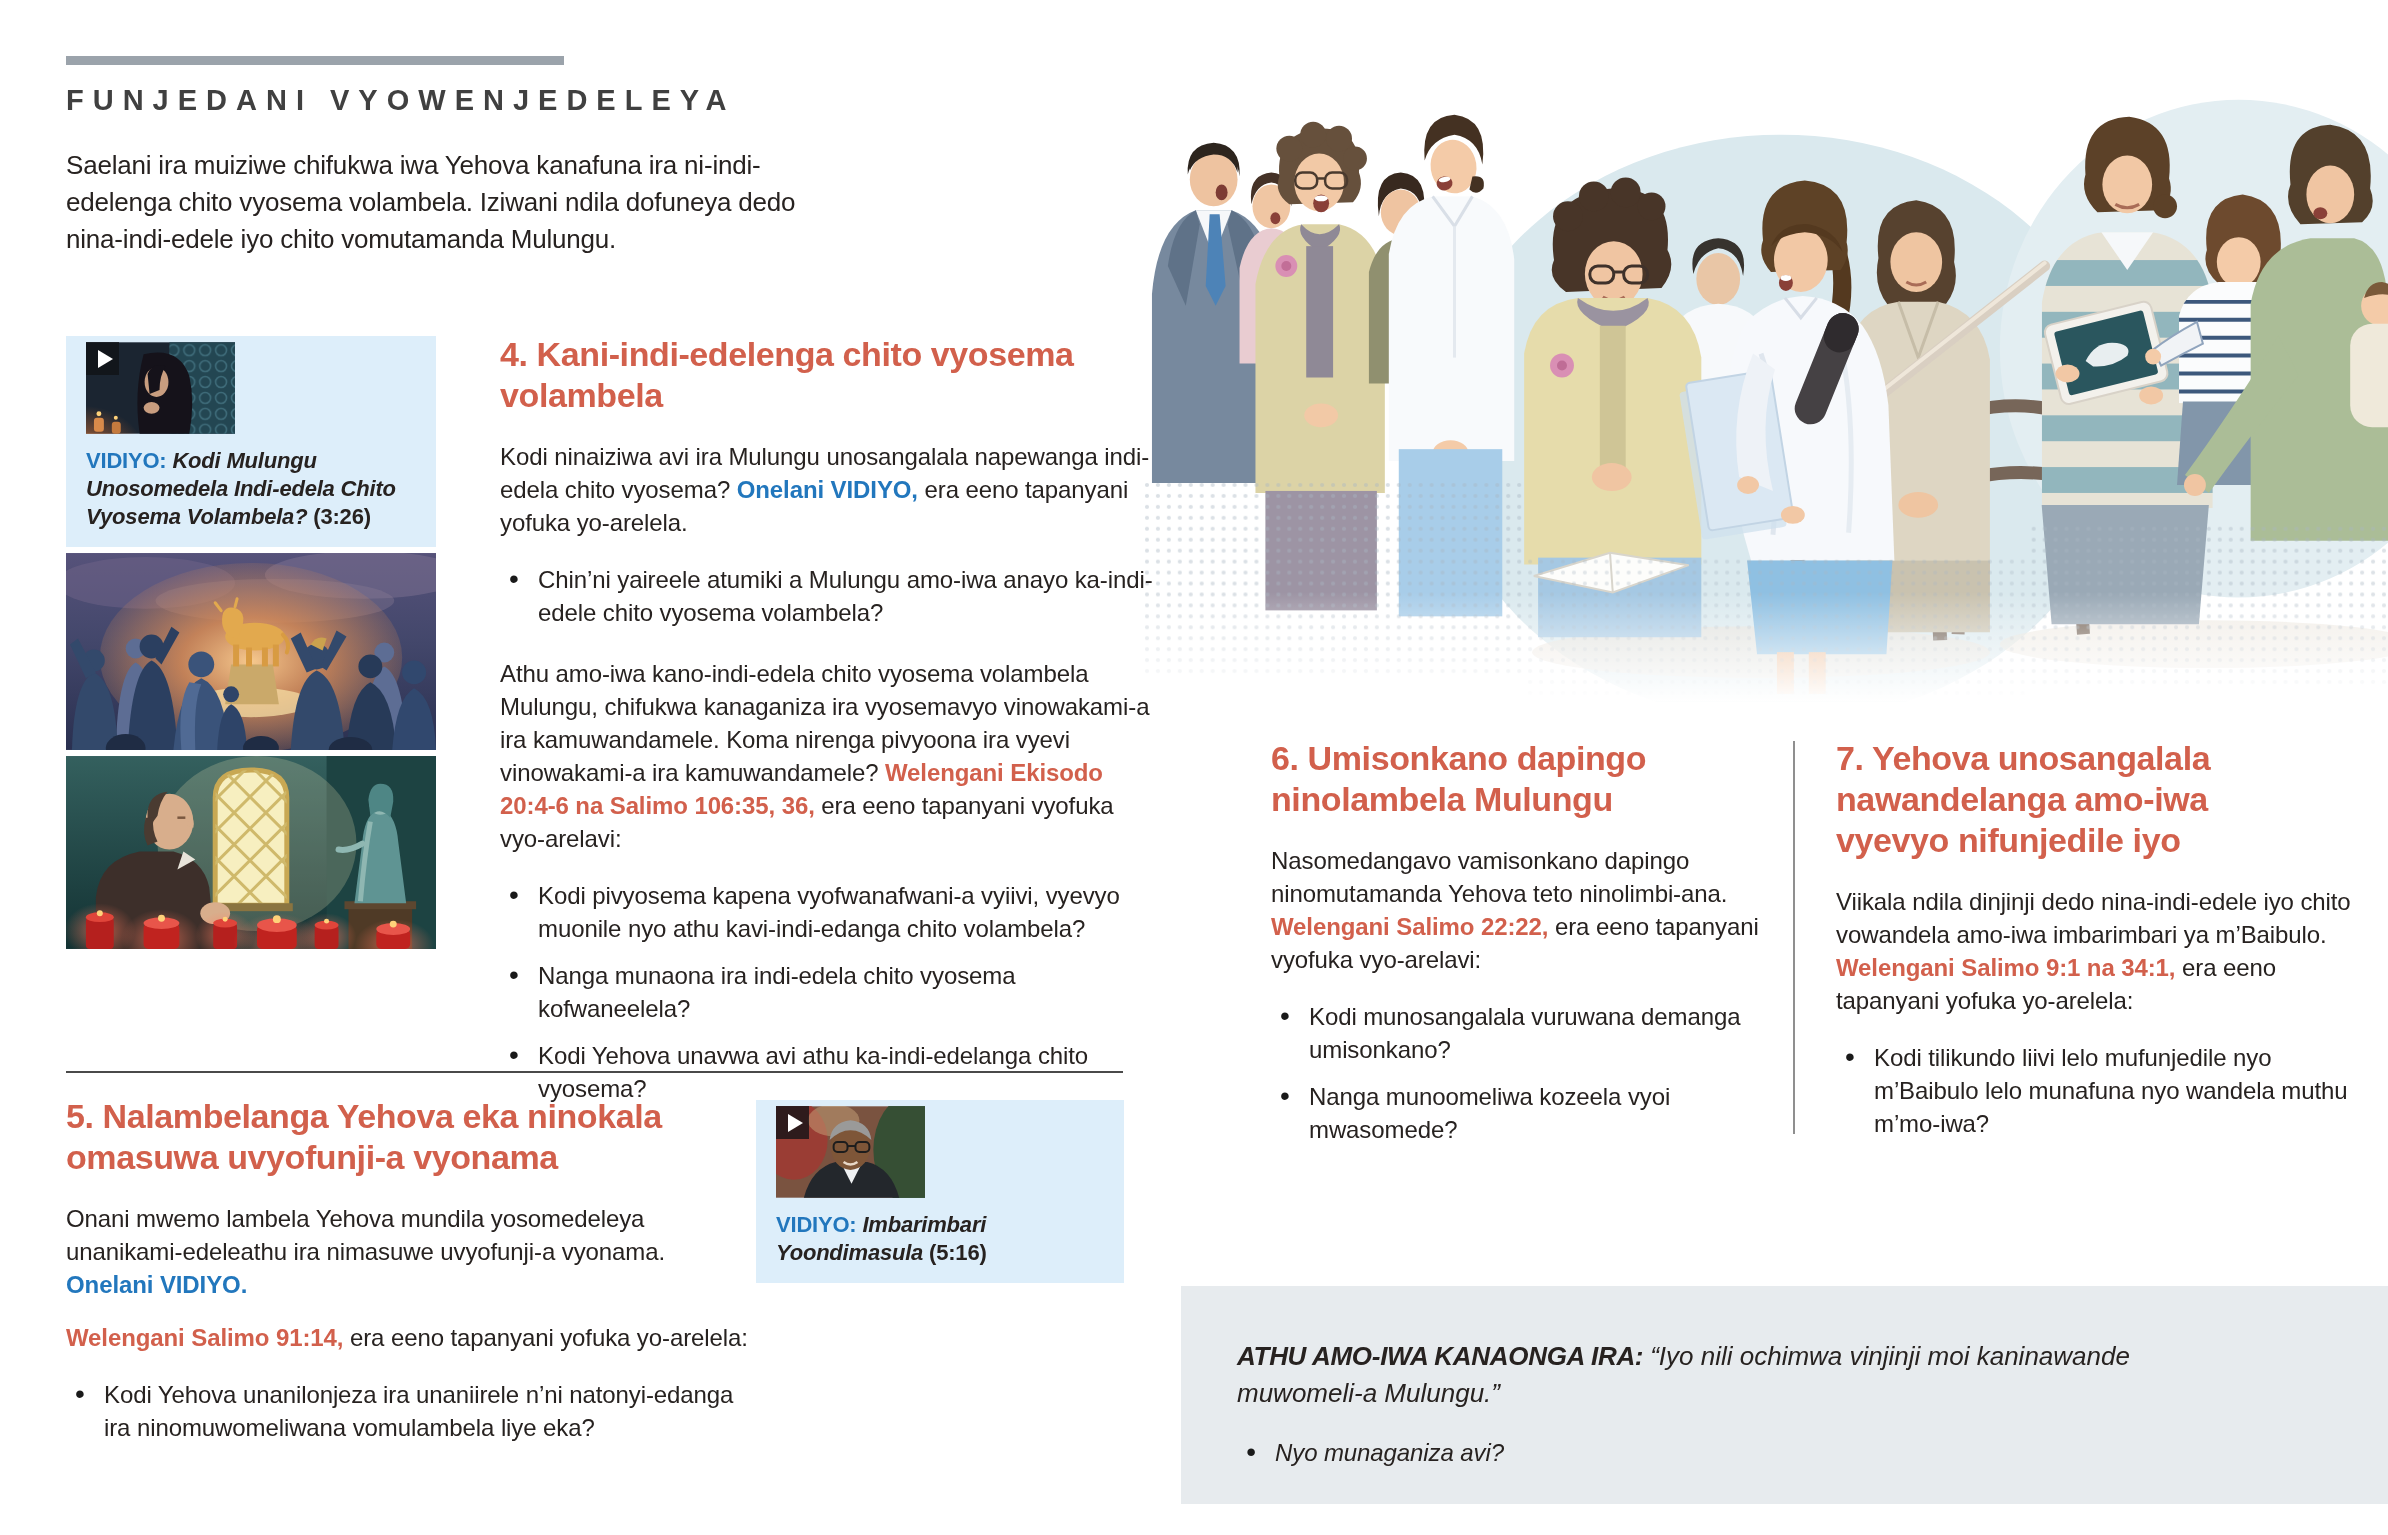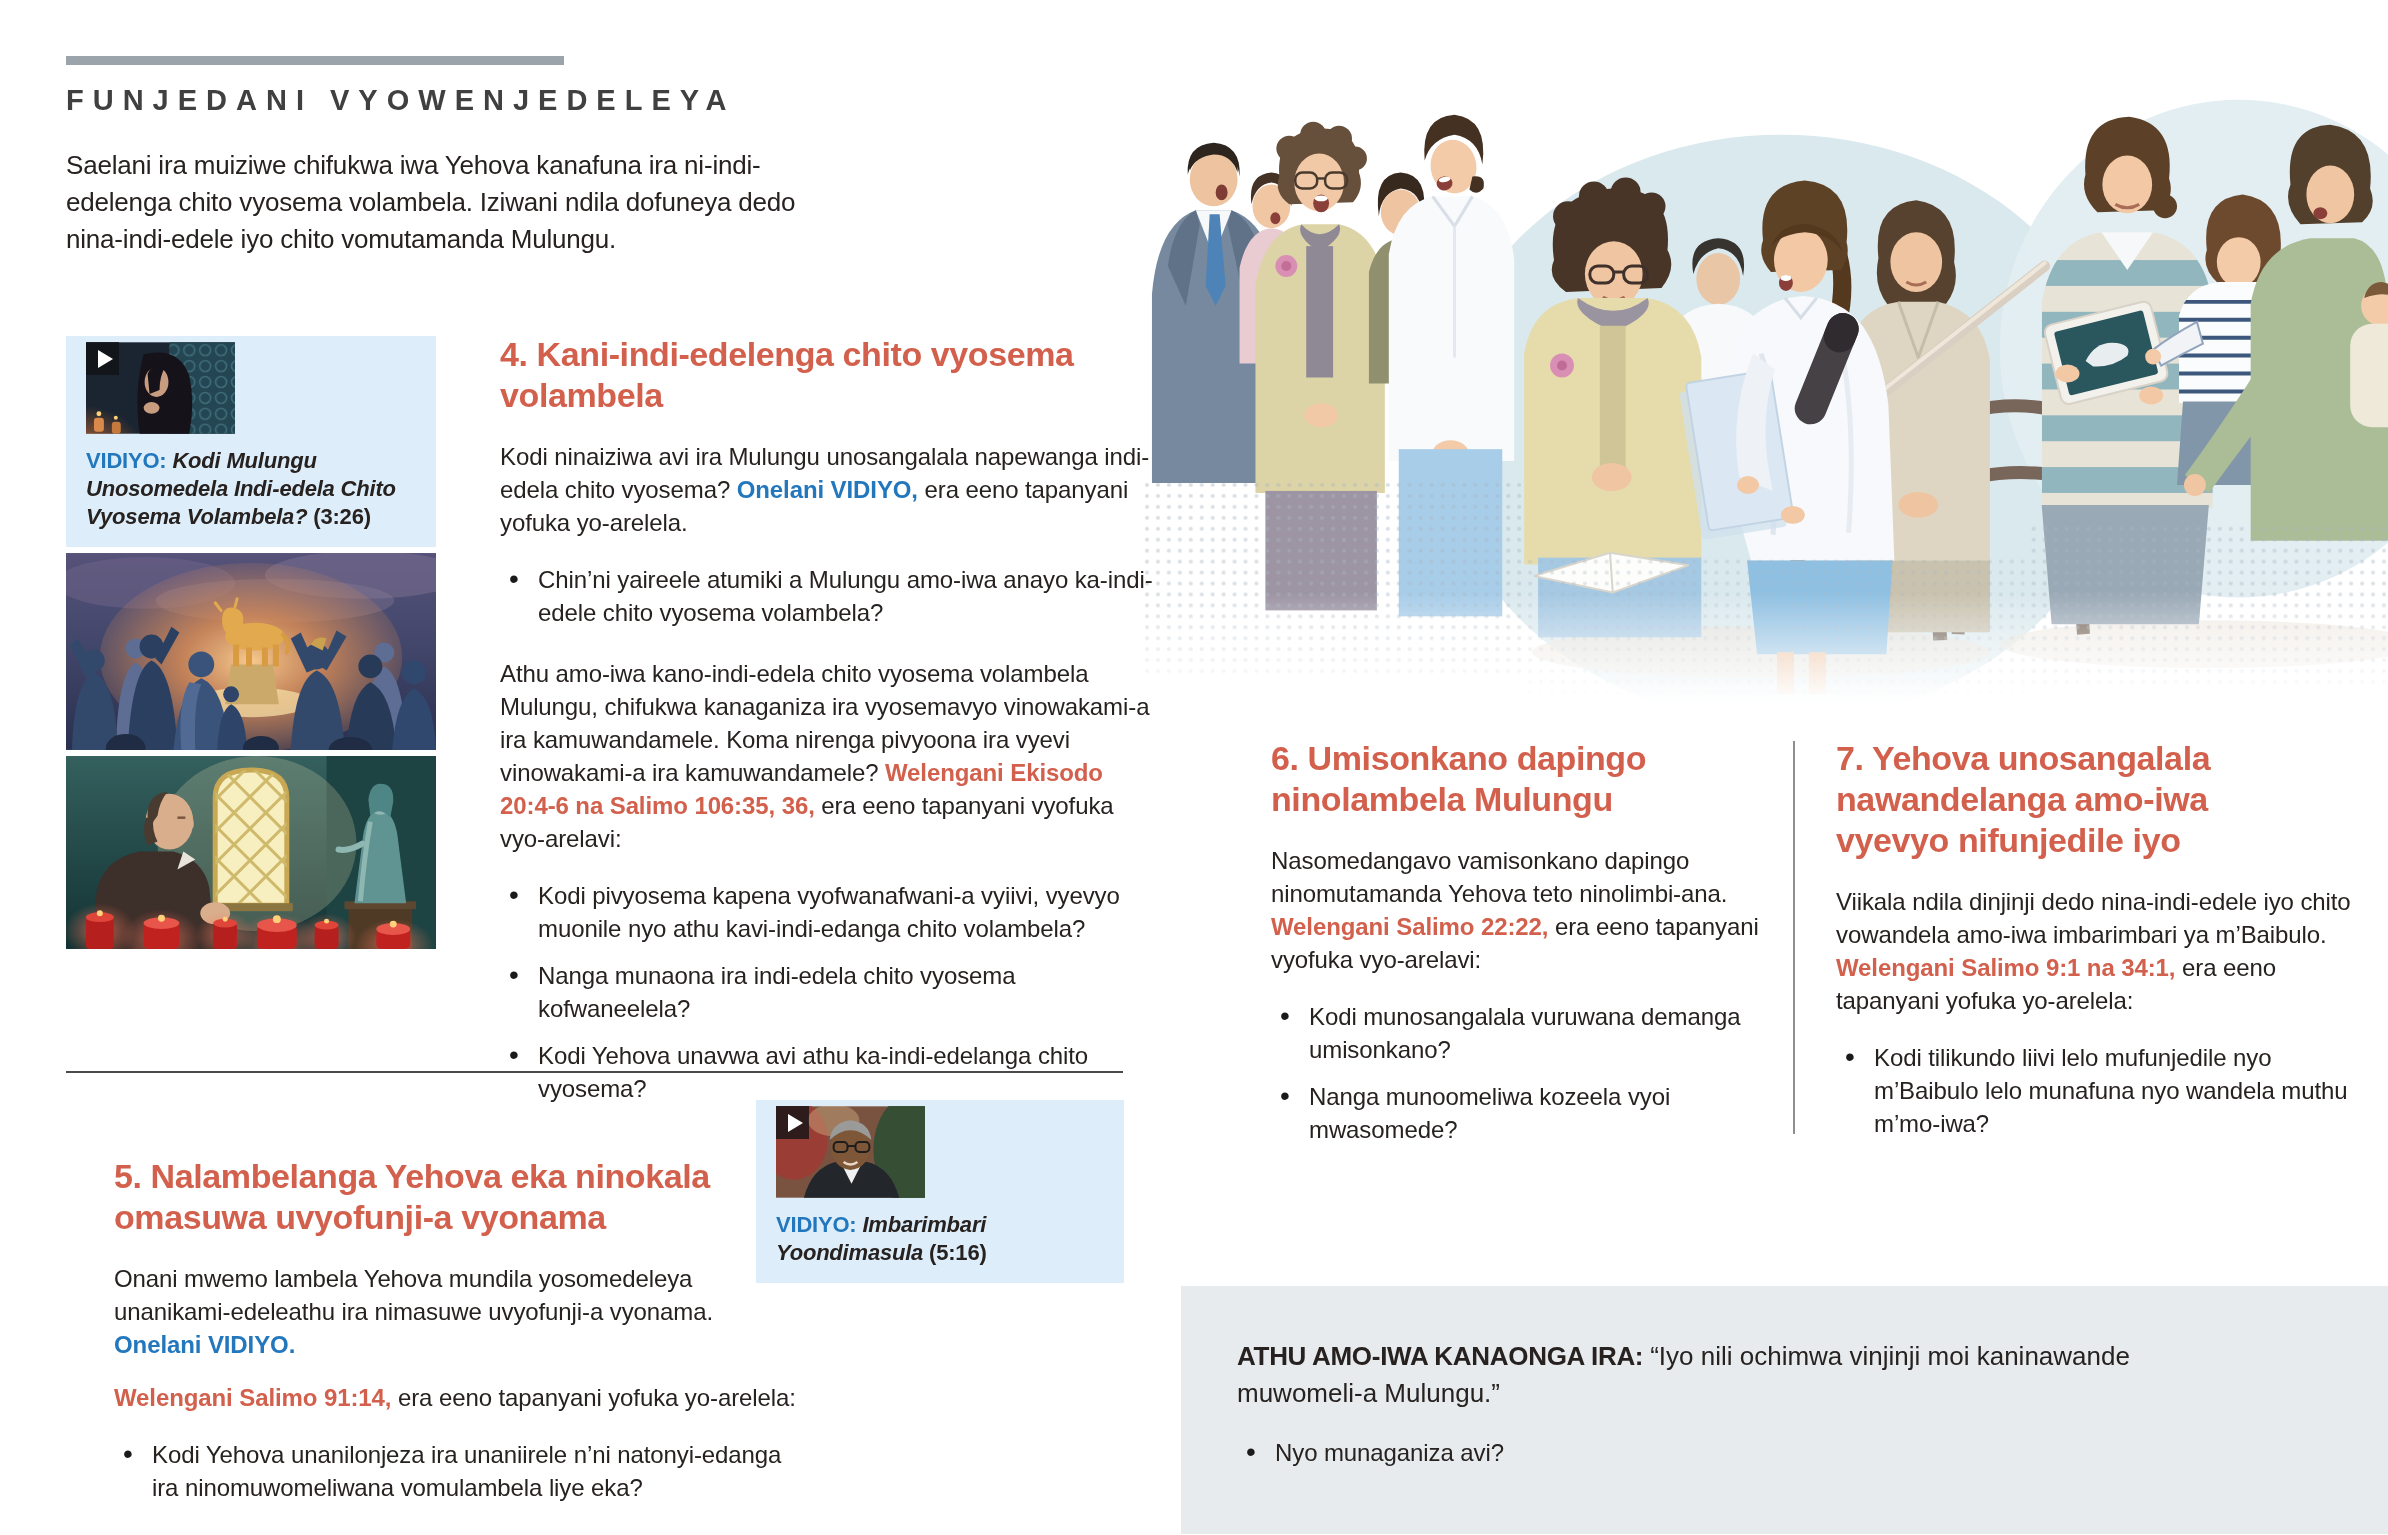--- a/index.html
+++ b/index.html
@@ -45,31 +45,31 @@
   .col p { font-size:24px; line-height:33px; letter-spacing:-0.1px; margin-bottom:20px; }
   .col ul, .quotebox ul { list-style:none; margin:24px 0 28px 0; }
   .col li, .quotebox li {
     position:relative; padding-left:38px; font-size:24px; line-height:33px;
     margin-bottom:14px; letter-spacing:-0.1px;
   }
   .col li::before, .quotebox li::before {
     content:"\2022"; position:absolute; left:9px; top:-1px; font-size:28px; color:#1a1a1a;
   }
   .s4 { left:464px; top:334px; width:661px;margin-left:36px; }
-  .s5 { left:66px; top:1156px; width:687px;margin-left:48px; }
+  .s5 { left:66px; top:1096px; width:687px; }
   .s6 { left:1271px; top:738px; width:502px; }
   .s7 { left:1836px; top:738px; width:519px; }
   .seg-link { color:#2277bd; font-weight:700; }
   .seg-scripture { color:#d2604c; font-weight:700; }
   .divider { position:absolute; left:66px; top:1071px; width:1057px; height:2px; background:#4a4a4a; border:none; }
   .vline { position:absolute; left:1793px; top:741px; width:2px; height:393px; background:#8f8f8f; }
   
   .quotebox {
-    position:absolute; left:1181px; top:1286px; width:1207px; height:248px;
-    background:#e7ebee; padding:52px 60px 0 56px;
+    position:absolute; left:1181px; top:1286px; width:1207px; height:218px;
+    background:#e7ebee; padding:52px 60px 0 56px;font-style:italic;
   }
   .qline { font-size:26px; line-height:37px; width:1015px; }
   .seg-qlabel { font-weight:700; letter-spacing:-0.3px; }
   .quotebox ul { margin-top:24px; }
   
   .illustration { position:absolute; left:1144px; top:55px; width:1244px; height:647px; pointer-events:none; }
 </style>
 </head>
 <body>
 

